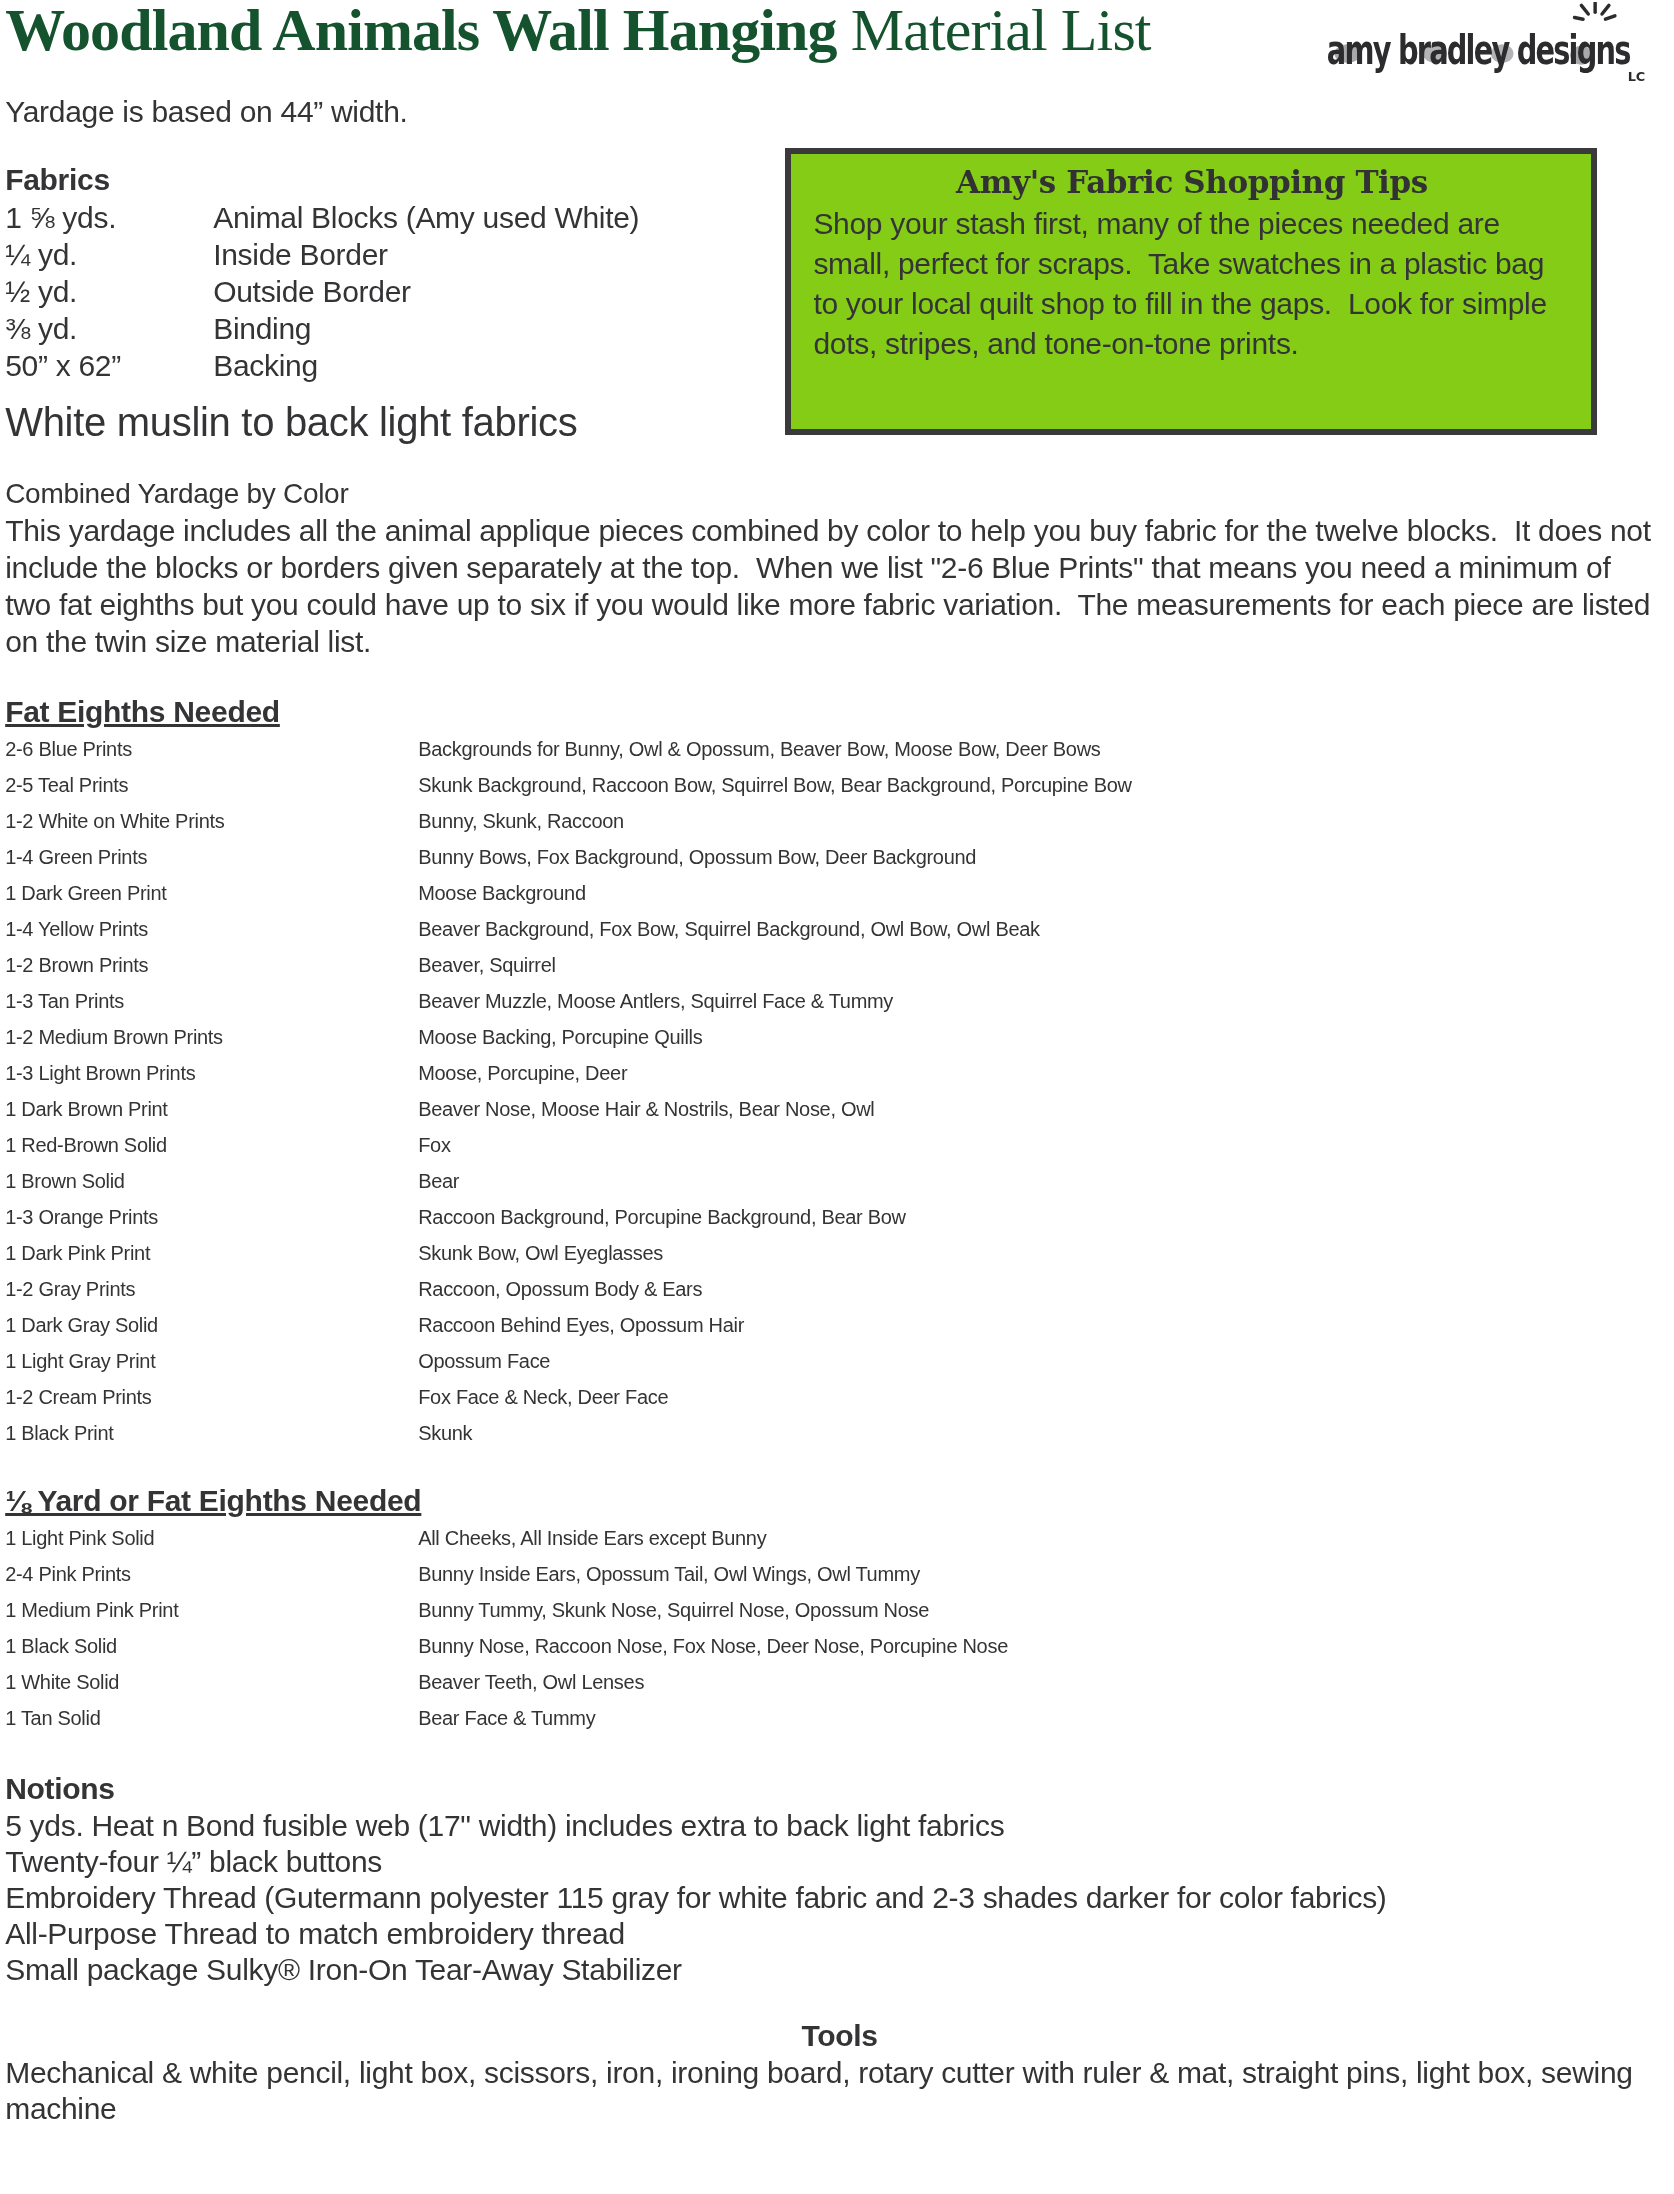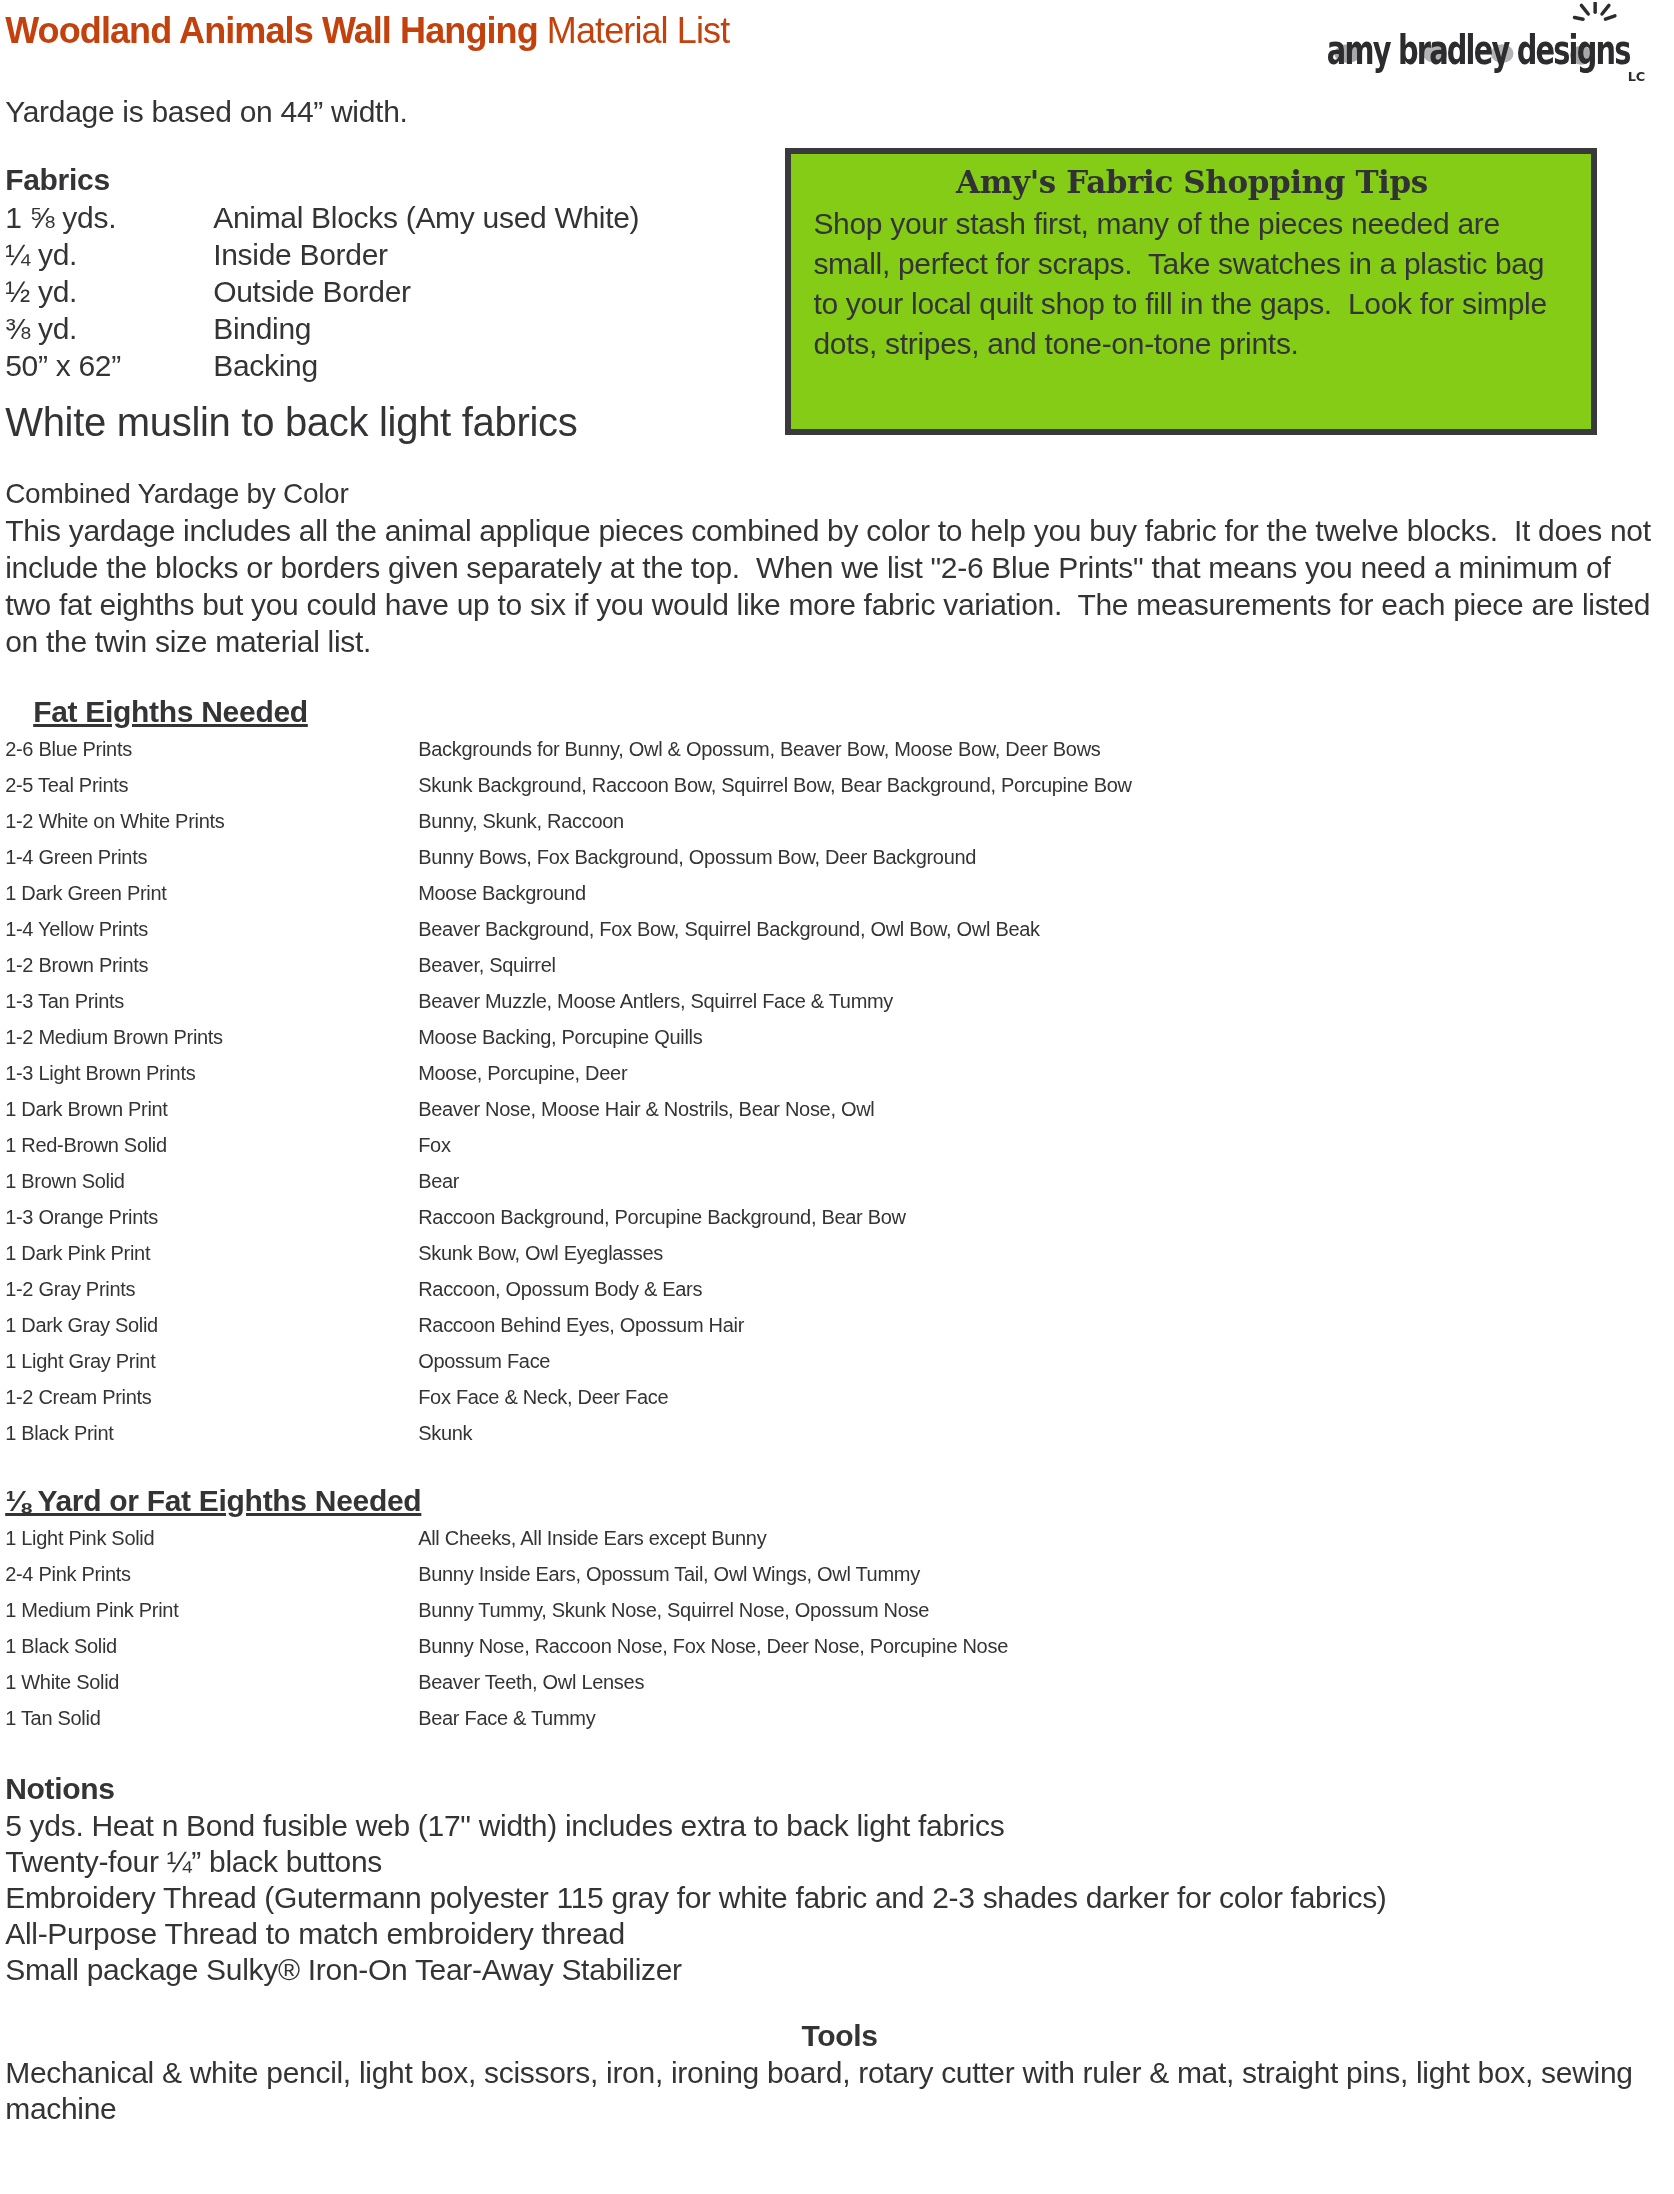--- a/index.html
+++ b/index.html
@@ -10,26 +10,26 @@
     box-sizing:border-box;
     padding:3.4px 0 0 5.2px;
     font-family:"Liberation Sans", sans-serif;
     color:#343436;
     letter-spacing:-0.3px;
     overflow:hidden;
   }
 
   
   .title-row {
-    font-family:Liberation Sans, sans-serif;
-    font-size:36px;
+    font-family:Liberation Serif, serif;
+    font-size:60px;
     line-height:55px;
     letter-spacing:-0.9px;
     white-space:nowrap;
-    color:#c2410c;
+    color:#14532d;
   }
   .title-bold { font-weight:bold; }
   .title-reg  { font-weight:normal; }
 
   
   .logo { position:absolute; left:1325px; top:1.7px; width:327px; height:86px; }
 
   
   .intro { margin-top:36px; font-size:30px; line-height:38px; }
 
@@ -62,21 +62,21 @@
     color:#323234;
     letter-spacing:-0.4px;
   }
   .tips-body { font-size:30px; line-height:40px; white-space:pre-wrap; }
 
   
   .combined-h { margin-top:34px; font-size:28px; line-height:37px; }
   .combined-p { width:1656px; font-size:30px; line-height:37px; white-space:pre-wrap; }
 
   
-  .list-h1 { margin-top:33px;margin-left:28px; }
+  .list-h1 { margin-top:33px; }
   .list-h2 { margin-top:31px; }
   .qu-row { display:flex; font-size:20px; line-height:36px; }
   .qu-qty { width:413px; flex:none; }
   .qu-use { flex:1; }
 
   
   .notions-h { margin-top:34px; }
   .plain-line { font-size:30px; line-height:36px; }
   .tools-h { margin-top:29px;text-align:center; }
   .tools-p { width:1643px; font-size:30px; line-height:36px; }

